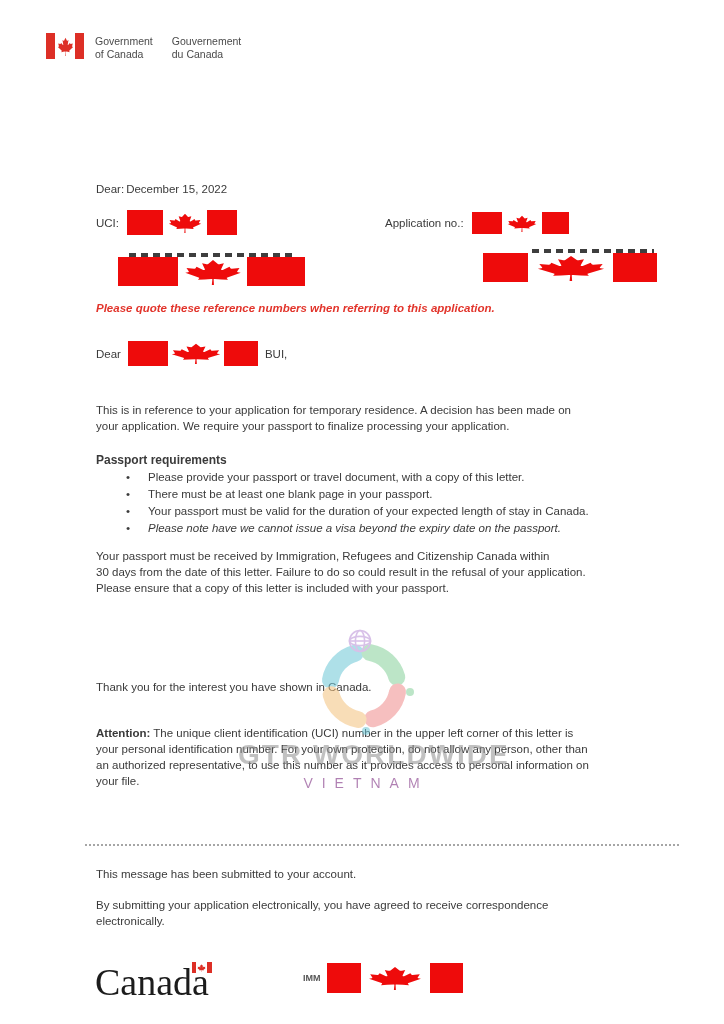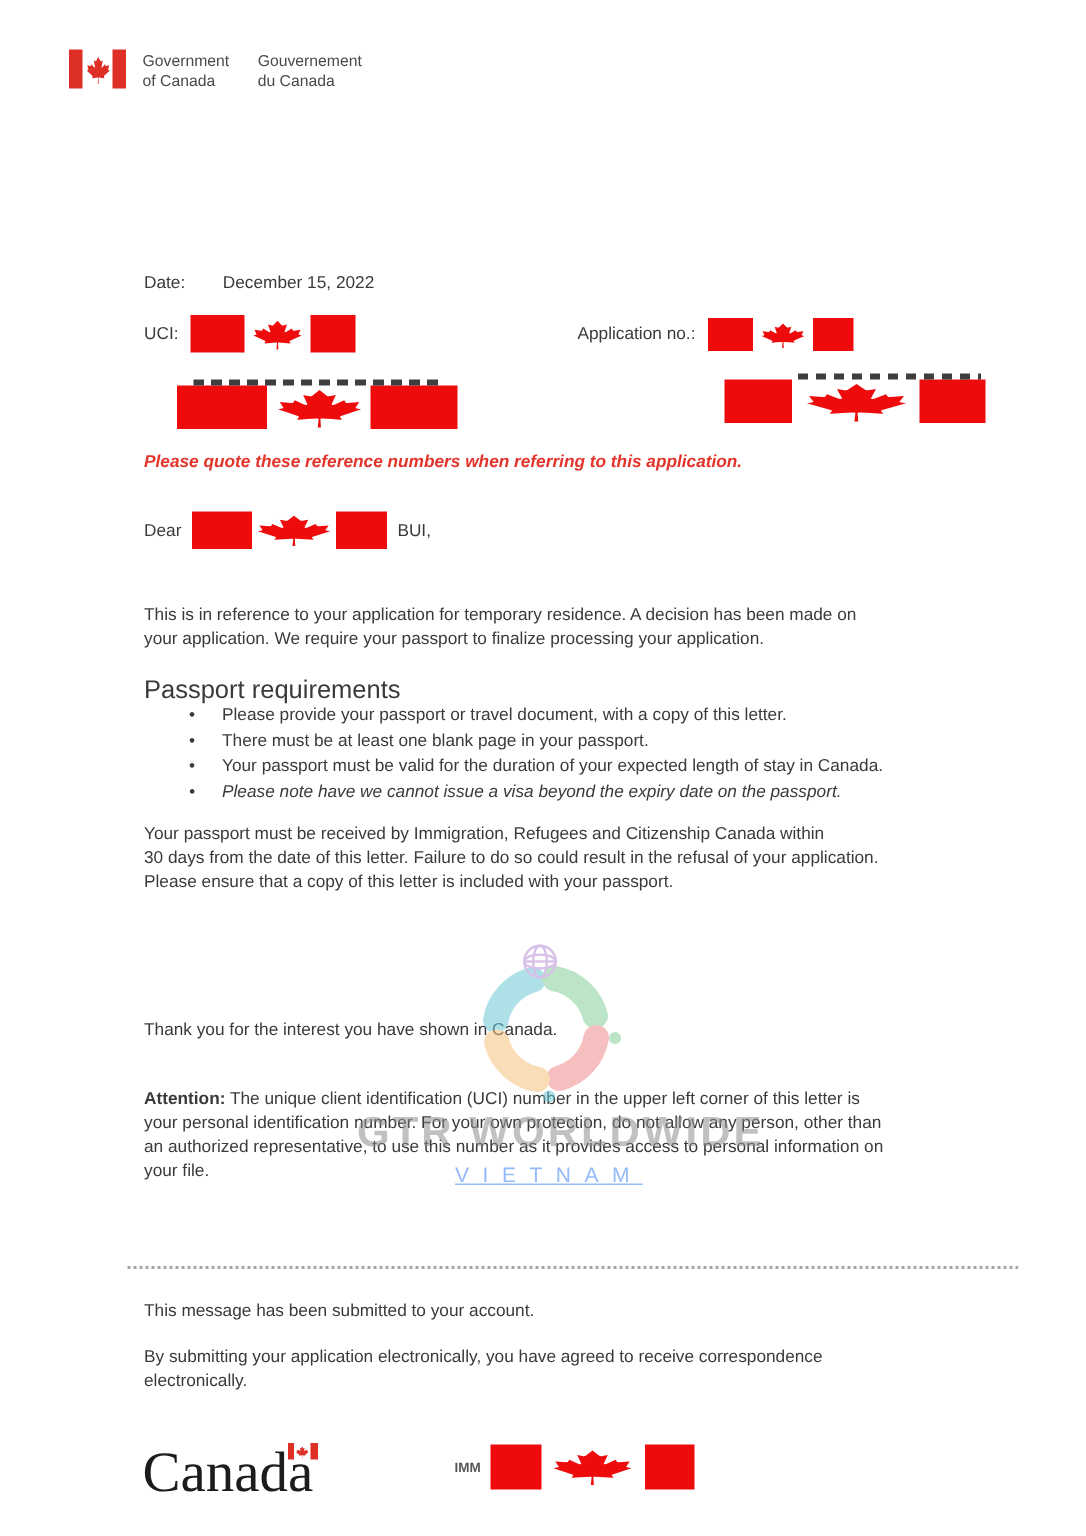--- a/index.html
+++ b/index.html
@@ -33,29 +33,29 @@
   .rf-app{width:97px;height:22px;}  .rf-app .b1{width:30px;} .rf-app .b2{width:27px;}
   .rf-lgL{width:187px;height:29px;} .rf-lgL .b1{width:60px;} .rf-lgL .b2{width:58px;}
   .rf-lgR{width:174px;height:29px;} .rf-lgR .b1{width:45px;} .rf-lgR .b2{width:44px;}
   .rf-dear{width:130px;height:25px;} .rf-dear .b1{width:40px;} .rf-dear .b2{width:34px;}
   .rf-imm{width:136px;height:30px;} .rf-imm .b1{width:34px;} .rf-imm .b2{width:33px;}
   
   .abs{position:absolute; left:96px;}
   .row{display:flex; align-items:center; gap:8px;}
   .label{white-space:nowrap;text-align:center;}
   .date-line{top:181px;}
-  .date-line .val{margin-left:25px;}
+  .date-line .val{margin-left:2px;}
   .uci-group{top:210px; left:96px;}
   .app-group{top:212px; left:385px;}
   .bigL{top:257px; left:118px;} .bigR{top:253px; left:483px;}
   .red-note{top:300px; color:var(--note-red); font-style:italic; font-weight:bold; font-size:11.5px;}
   .dear-row{top:341px; gap:7px;}
   .para{width:522px; white-space:pre-line;}
   .intro{top:402px;}
-  .req-head{top:452px; font-weight:normal; font-size:17px;}
+  .req-head{top:452px; font-weight:bold; font-size:12px;}
   .bullets{top:469px; left:126px; list-style:none; width:530px;}
   .bullets li{display:flex; line-height:17px;}
   .bullets .dot{width:22px; text-align:left;}
   .bullets li.it{font-style:italic;}
   .deadline{top:548px;}
   .website{top:613px; width:540px; white-space:normal;}
   .website a{color:var(--link-blue); text-decoration:underline; word-break:break-all;}
   .thanks{top:679px;}
   .attention{top:709px; width:535px; white-space:pre-line;}
   .attention b{font-weight:bold; white-space:normal;}
@@ -69,21 +69,21 @@
   .wm-flag{position:absolute; top:-1px; right:-3px; width:20px; height:11px; display:flex; background:#fff;}
   .wm-flag .bar{width:4.5px; background:var(--brand-red);}
   .wm-flag .mid{flex:1; display:flex; align-items:center; justify-content:center;}
   .imm-group{top:963px; left:303px; gap:6px;}
   .imm-label{font-size:9px; color:#555; font-weight:bold;}
   
   .watermark{position:absolute; top:628px; left:238px; width:256px; text-align:center;
     opacity:.55; pointer-events:none; z-index:5;}
   .wm-logo{display:block; margin:0 auto 0 46px;}
   .wm-title{font-size:28px; font-weight:bold; letter-spacing:2px; color:#8f8f8f; line-height:30px; margin-top:2px; white-space:nowrap;}
-  .wm-sub{font-size:14px; letter-spacing:9px; color:#3b82f6; margin-top:5px;text-decoration:underline;}
+  .wm-sub{font-size:14px; letter-spacing:9px; color:#701a75; margin-top:5px;}
 </style>
 </head>
 <body>
 
 <svg width="0" height="0" style="position:absolute">
   <defs>
     <path id="leaf-path" d="M256 21l-40 75c-5 9-13 8-21 3l-29-15 22 115c5 22-10 22-17 12l-51-57-8 29c-1 4-5 8-11 7l-64-13 17 61c4 14 6 19-4 23l-23 11 110 90c4 3 7 9 5 15l-10 32c38-4 72-11 110-15 3 0 9 3 9 7l-5 116h18l-3-116c0-4 5-7 9-7 38 4 72 11 110 15l-10-32c-2-6 1-12 5-15l110-90-23-11c-10-4-8-9-4-23l17-61-64 13c-6 1-10-3-11-7l-8-29-51 57c-7 10-22 10-17-12l22-115-29 15c-8 5-16 6-21-3z"></path>
   </defs>
 </svg>
 
@@ -103,21 +103,21 @@
       <div>Government</div>
       <div>of Canada</div>
     </div>
     <div class="gov-text fr">
       <div>Gouvernement</div>
       <div>du Canada</div>
     </div>
   </div>
 
   <div class="abs date-line">
-    <span>Date:</span><span class="val">December 15, 2022</span>
+    <span>Dear:</span><span class="val">December 15, 2022</span>
   </div>
 
   <div class="abs row uci-group">
     <span class="label">UCI:</span>
     <span class="redact rf-uci">
       <span class="blk b1"></span>
       <span class="mid">
           <svg class="leaf" width="36" height="20" viewBox="0 0 512 512" preserveAspectRatio="none">
             <use href="#leaf-path"></use>
           </svg>

